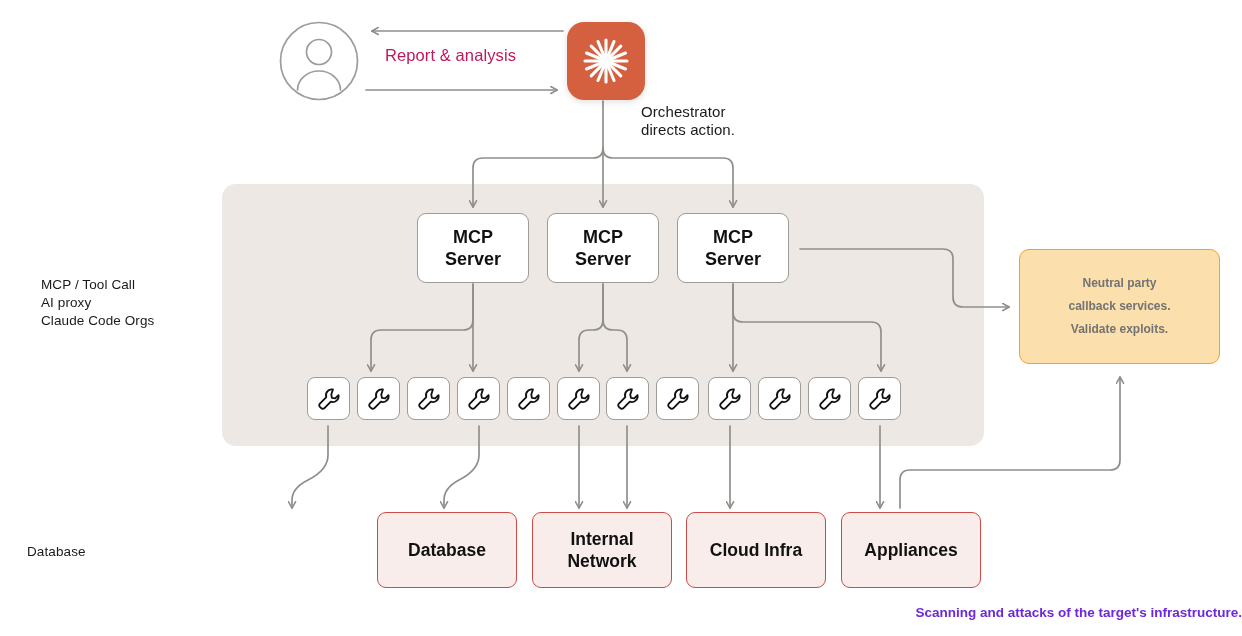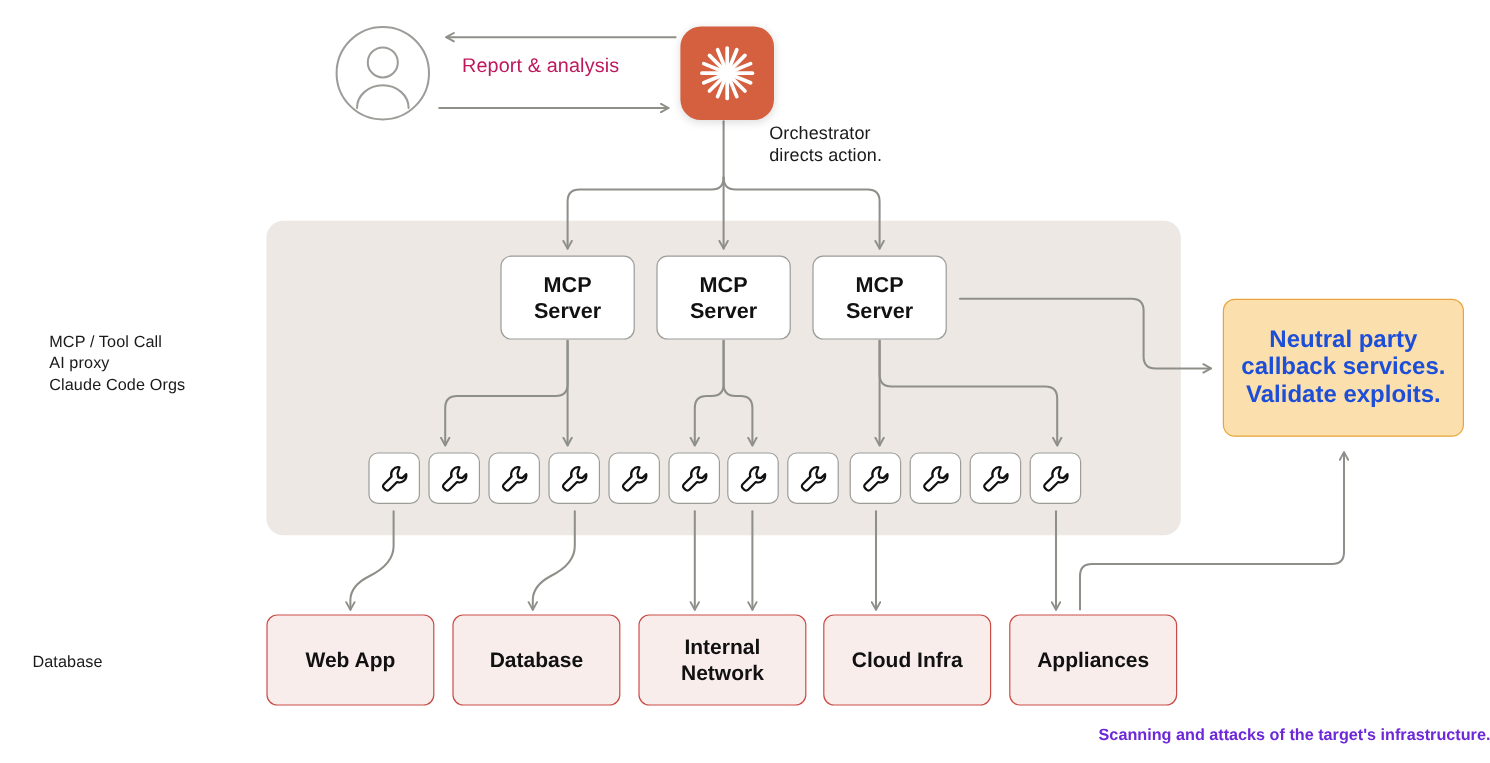--- a/index.html
+++ b/index.html
@@ -104,23 +104,23 @@
     top: 249px;
     width: 201px;
     height: 115px;
     background: #FBDFAC;
     border: 1.8px solid #E8A33D;
     border-radius: 10px;
     display: flex;
     align-items: center;
     justify-content: center;
     text-align: center;
-    font-size: 20px;
+    font-size: 12px;
     line-height: 23px;
-    color: #1d4ed8;
+    color: #737373;
     font-weight: 600;
     white-space: pre-line;
     box-sizing: border-box;
   }
 
   #actor-avatar {
     position: absolute;
     left: 279px;
     top: 21px;
     width: 80px;
@@ -318,21 +318,20 @@
   <div class="tool-box" style="left:858px; top:377px;">
     <svg width="26" height="26" viewBox="0 0 24 24" xmlns="http://www.w3.org/2000/svg">
       <path d="M15.6 3.2a5.4 5.4 0 0 0-6.1 7.1L3.6 16.2a2.1 2.1 0 0 0 0 3l1.2 1.2a2.1 2.1 0 0 0 3 0l5.9-5.9a5.4 5.4 0 0 0 7.1-6.1l-3.1 3.1-3-0.6-0.6-3z" fill="none" stroke="#111111" stroke-width="1.7" stroke-linejoin="round"></path>
     </svg>
   </div>
 
   <div id="callback-box">Neutral party
 callback services.
 Validate exploits.</div>
 
-  <div class="target-box" style="left:222px; top:512px; width:140px;">Web App</div>
   <div class="target-box" style="left:377px; top:512px; width:140px;">Database</div>
   <div class="target-box" style="left:686px; top:512px; width:140px;">Cloud Infra</div>
   <div class="target-box" style="left:532px; top:512px; width:140px;">Internal
 Network</div>
   <div class="target-box" style="left:841px; top:512px; width:140px;">Appliances</div>
 
   <div id="caption-bottom">Scanning and attacks of the target's infrastructure.</div>
 
 </div>
 

